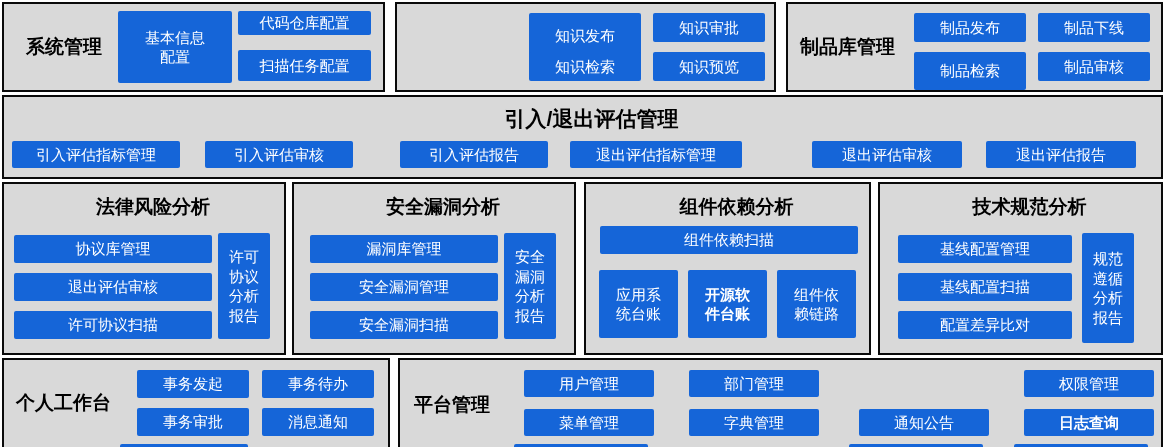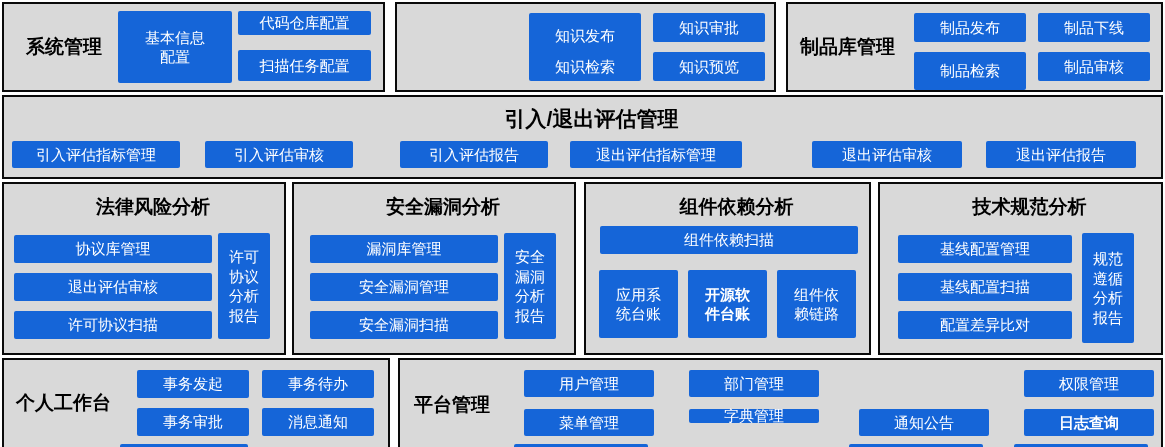--- a/index.html
+++ b/index.html
@@ -107,21 +107,21 @@
     <div class="btn" style="left:258px;top:48px;width:112px;height:28px">消息通知</div>
     <div class="btn" style="left:116px;top:84px;width:128px;height:12px"></div>
   </section>
 
   <section class="panel" style="left:398px;top:358px;width:765px;height:92px">
     <h2 class="title" style="left:14px;top:32px">平台管理</h2>
     <div class="btn" style="left:124px;top:10px;width:130px;height:27px">用户管理</div>
     <div class="btn" style="left:289px;top:10px;width:130px;height:27px">部门管理</div>
     <div class="btn" style="left:624px;top:10px;width:130px;height:27px">权限管理</div>
     <div class="btn" style="left:124px;top:49px;width:130px;height:27px">菜单管理</div>
-    <div class="btn" style="left:289px;top:49px;width:130px;height:14px">字典管理</div>
+    <div class="btn" style="left:289px;top:49px;width:130px;height:27px">字典管理</div>
     <div class="btn" style="left:459px;top:49px;width:130px;height:27px">通知公告</div>
     <div class="btn bold" style="left:624px;top:49px;width:130px;height:27px">日志查询</div>
     <div class="btn" style="left:114px;top:84px;width:134px;height:12px"></div>
     <div class="btn" style="left:449px;top:84px;width:134px;height:12px"></div>
     <div class="btn" style="left:614px;top:84px;width:134px;height:12px"></div>
   </section>
 
 </div>
 
 </body></html>

